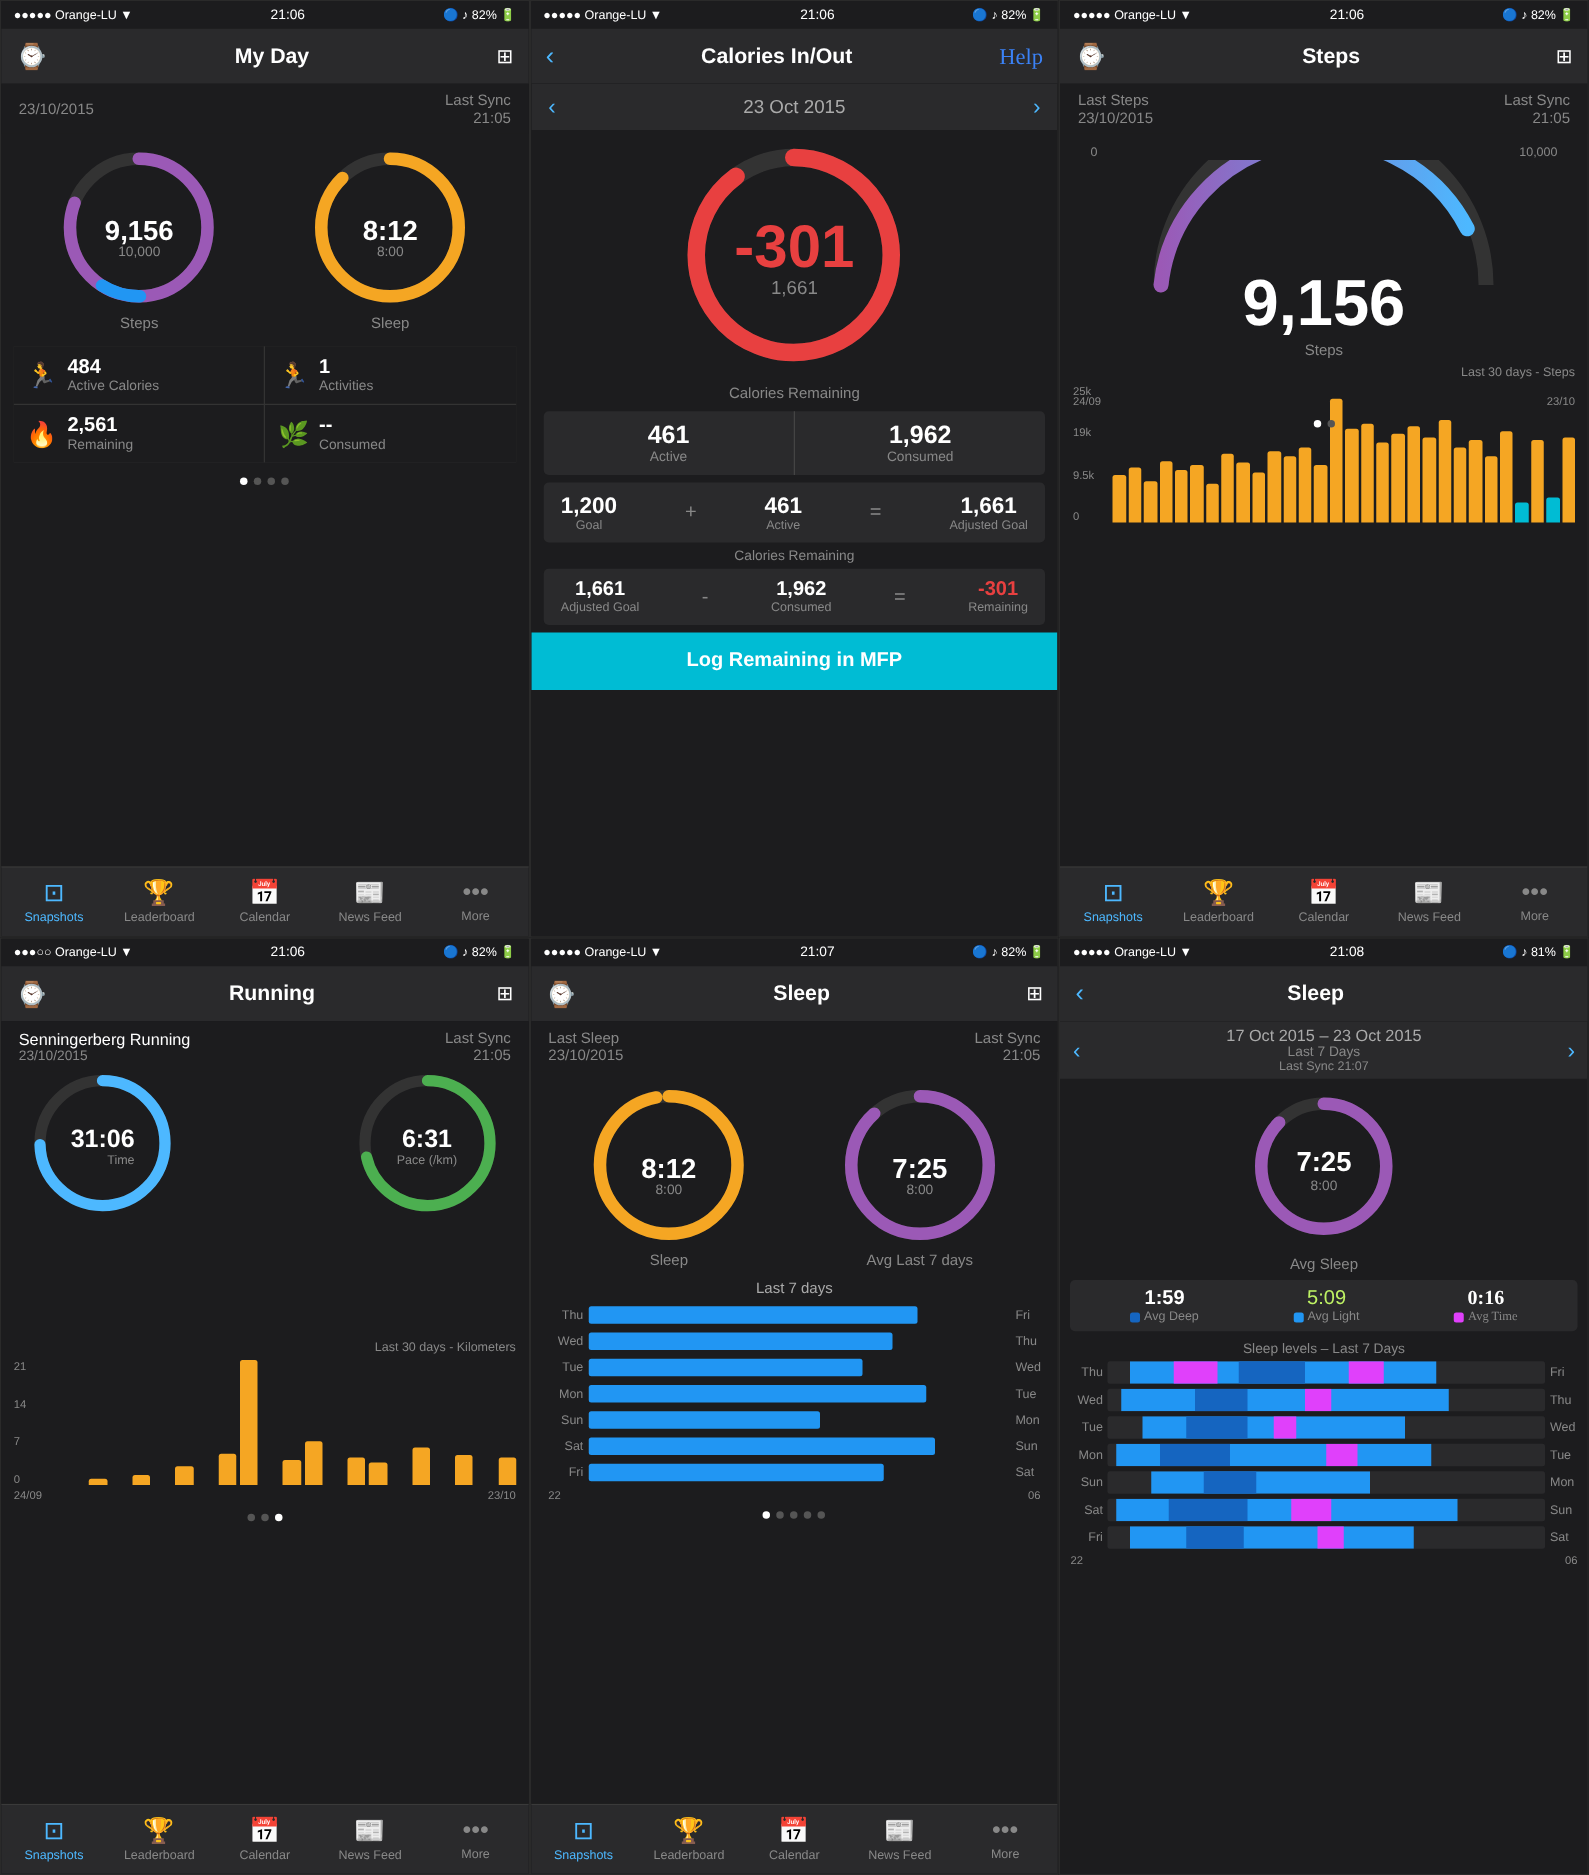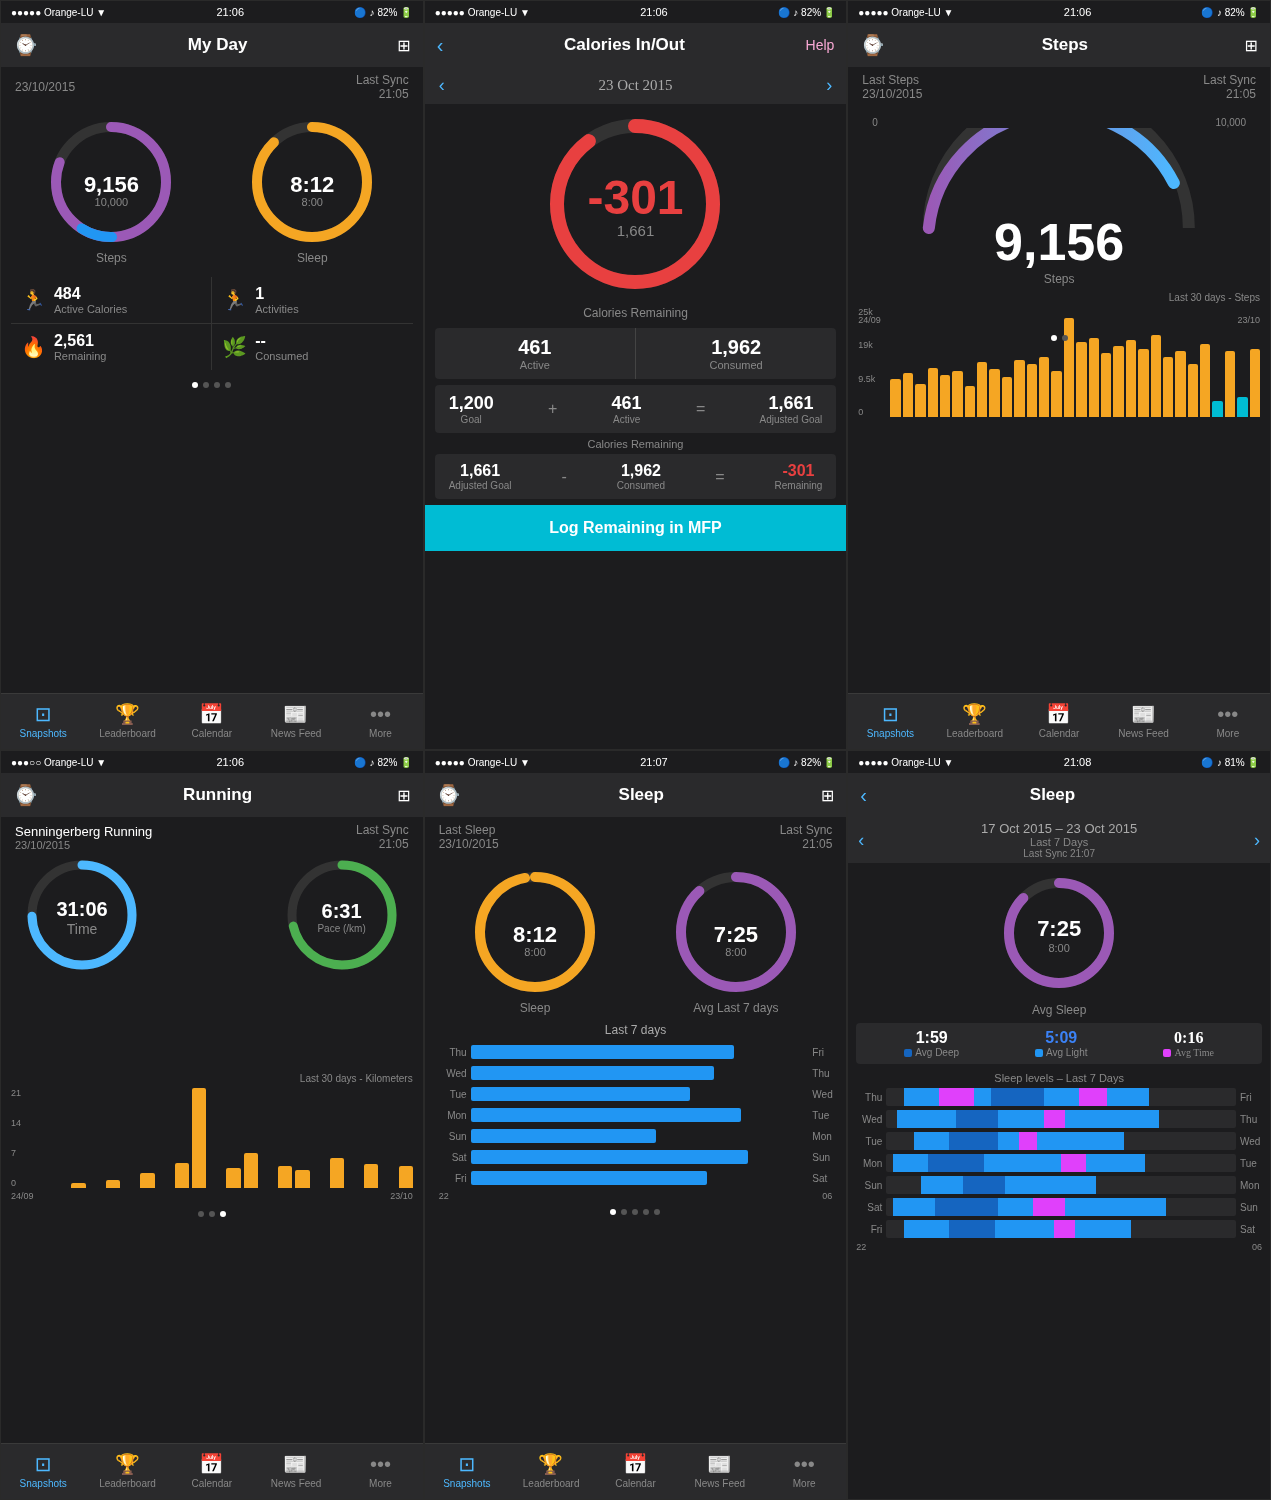--- a/index.html
+++ b/index.html
@@ -50,21 +50,21 @@
     .panel-title {
       font-size: 17px;
       font-weight: 600;
       color: #fff;
       text-align: center;
       flex: 1;
     }
     .header-icon { color: #4db8ff; font-size: 20px; }
     .header-grid-icon { color: #fff; font-size: 16px; }
     .header-back { color: #4db8ff; font-size: 20px; }
-    .header-help { color: #f9a8d4; font-size: 14px; }
+    .header-help { color: #3b82f6; font-size: 18px; font-family: Liberation Serif, serif; }
     
     .panel-content {
       flex: 1;
       background: #1c1c1e;
       padding: 0;
       overflow: hidden;
       position: relative;
     }
     
     .sub-header {
@@ -150,21 +150,21 @@
     .dot { width: 6px; height: 6px; border-radius: 50%; background: #555; }
     .dot.active { background: #fff; }
     
     .cal-date-nav {
       display: flex;
       justify-content: space-between;
       align-items: center;
       padding: 8px 14px;
       background: #2a2a2c;
     }
-    .cal-date { font-size: 15px; color: #aaa; font-family: Liberation Serif, serif; }
+    .cal-date { font-size: 15px; color: #aaa; }
     .cal-arrow { font-size: 18px; color: #4db8ff; }
     .big-circle-wrap {
       display: flex;
       justify-content: center;
       padding: 10px 0 4px;
     }
     .cal-value-big { font-size: 48px; font-weight: 700; color: #e84040; line-height: 1; }
     .cal-sub-text { font-size: 15px; color: #888; }
     .cal-remaining-label { font-size: 12px; color: #888; text-align: center; padding: 4px 0 8px; }
     .cal-breakdown {
@@ -546,21 +546,21 @@
       <div class="three-circles">
 
 
         <div style="position:absolute;left:5%;top:30%;transform:translateY(-50%);">
           <svg style="transform:rotate(-90deg)" width="120" height="120">
             <circle cx="60" cy="60" r="50" fill="none" stroke="#333" stroke-width="9"></circle>
             <circle cx="60" cy="60" r="50" fill="none" stroke="#4db8ff" stroke-width="9" stroke-dasharray="314" stroke-dashoffset="80" stroke-linecap="round"></circle>
           </svg>
           <div style="position:absolute;top:50%;left:50%;transform:translate(-50%,-50%);text-align:center;">
             <div style="font-size:20px;font-weight:700;color:#fff;">31:06</div>
-            <div style="font-size:14px;color:#888;">Time</div>
+            <div style="font-size:10px;color:#888;text-align:right;">Time</div>
           </div>
         </div>
 
         <div style="position:absolute;right:5%;top:30%;transform:translateY(-50%);">
           <svg style="transform:rotate(-90deg)" width="120" height="120">
             <circle cx="60" cy="60" r="50" fill="none" stroke="#333" stroke-width="9"></circle>
             <circle cx="60" cy="60" r="50" fill="none" stroke="#4caf50" stroke-width="9" stroke-dasharray="314" stroke-dashoffset="90" stroke-linecap="round"></circle>
           </svg>
           <div style="position:absolute;top:50%;left:50%;transform:translate(-50%,-50%);text-align:center;">
             <div style="font-size:20px;font-weight:700;color:#fff;">6:31</div>
@@ -807,21 +807,21 @@
 
       <div style="display:flex;justify-content:space-around;padding:6px 10px;background:#2a2a2c;margin:0 8px 6px;border-radius:4px;">
         <div style="text-align:center;">
           <div style="font-size:16px;font-weight:700;color:#fff;">1:59</div>
           <div style="display:flex;align-items:center;gap:3px;font-size:10px;color:#888;">
             <div style="width:8px;height:8px;background:#1565c0;border-radius:2px;"></div>
             <span>Avg Deep</span>
           </div>
         </div>
         <div style="text-align:center;">
-          <div style="font-size:16px;font-weight:700;color:#3b82f6;">5:09</div>
+          <div style="font-size:16px;font-weight:400;color:#bef264;">5:09</div>
           <div style="display:flex;align-items:center;gap:3px;font-size:10px;color:#888;">
             <div style="width:8px;height:8px;background:#2196f3;border-radius:2px;"></div>
             <span>Avg Light</span>
           </div>
         </div>
         <div style="text-align:center;font-family:Liberation Serif, serif;">
           <div style="font-size:16px;font-weight:700;color:#fff;">0:16</div>
           <div style="display:flex;align-items:center;gap:3px;font-size:10px;color:#888;">
             <div style="width:8px;height:8px;background:#e040fb;border-radius:2px;"></div>
             <span>Avg Time</span>

